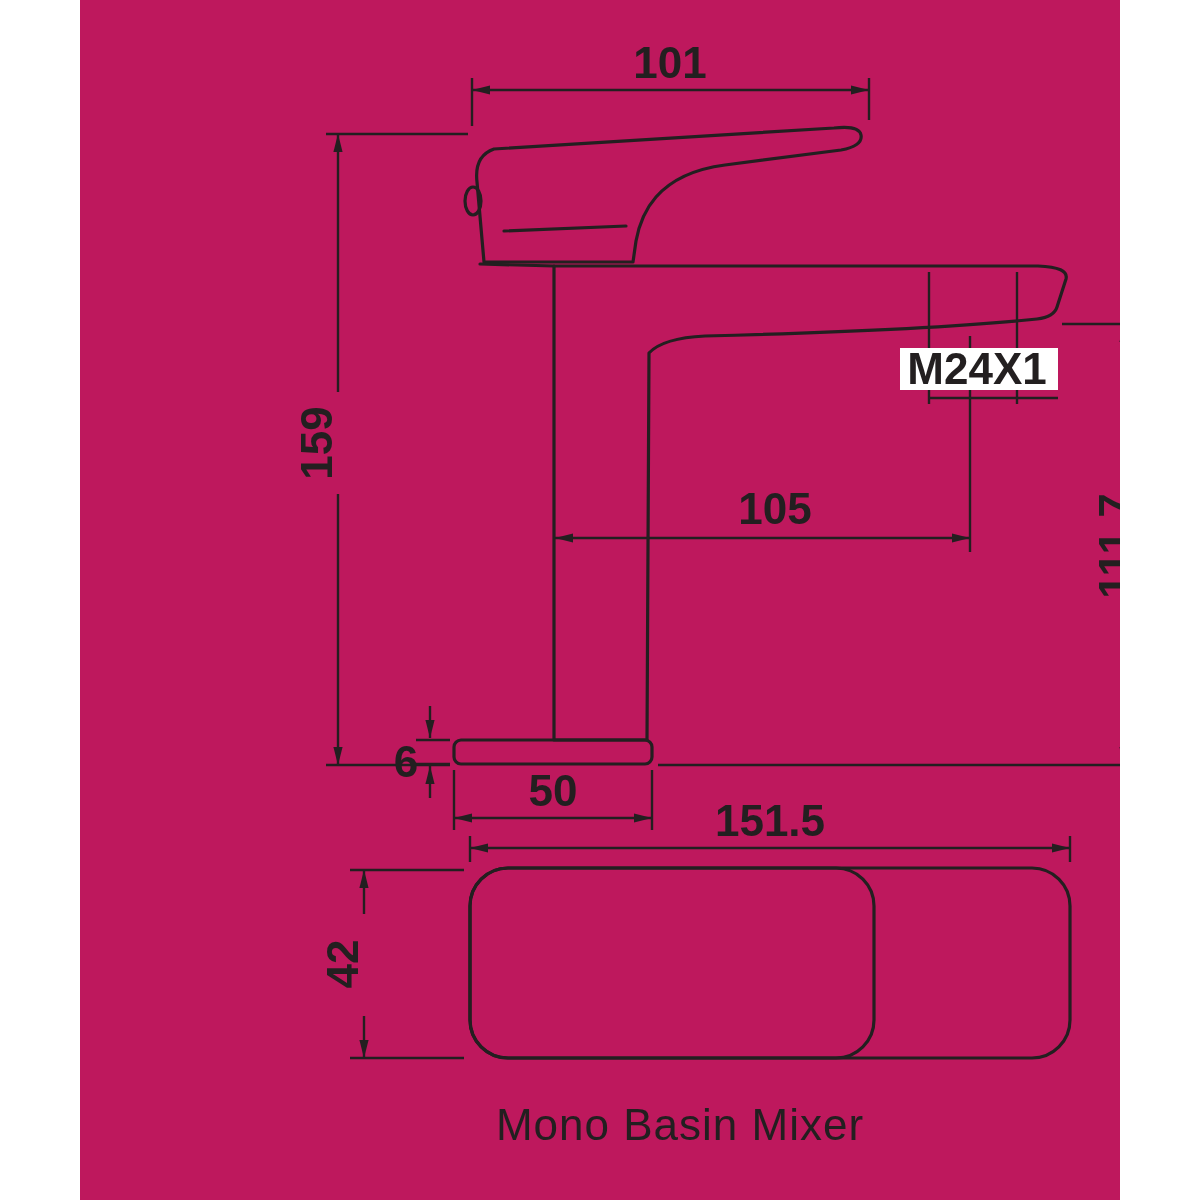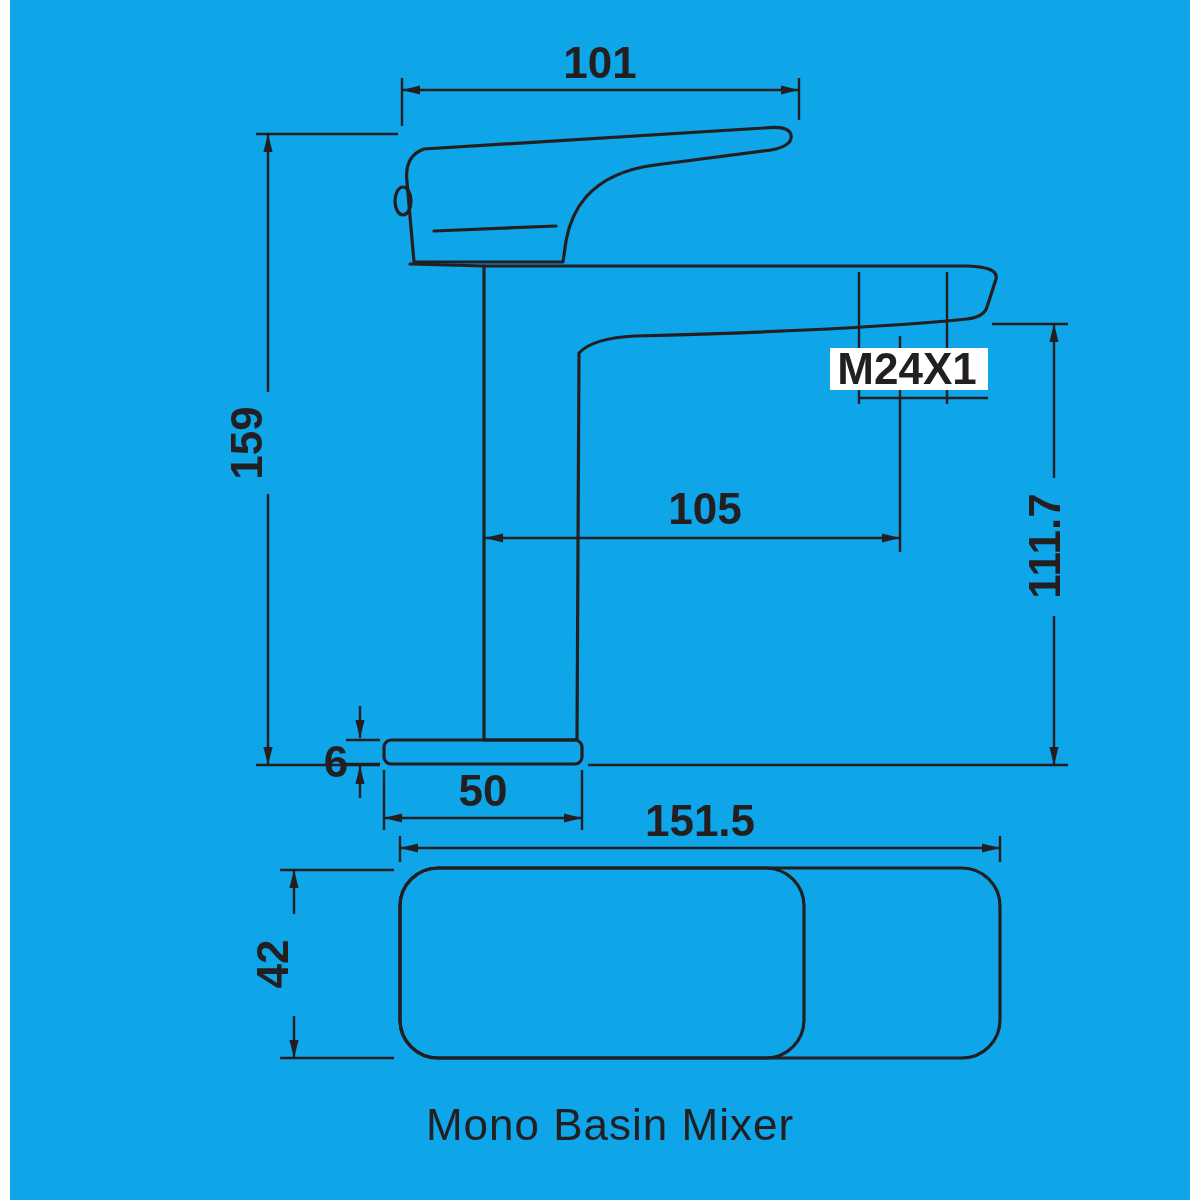--- a/index.html
+++ b/index.html
@@ -3,24 +3,24 @@
 <meta charset="utf-8">
 <style>
   html, body {
     margin: 0;
     padding: 0;
     background: #ffffff;
     font-family: "Liberation Sans", sans-serif;
   }
   .page {
     position: relative;
-    width: 1180px;
+    width: 1040px;
     height: 1200px;
     margin: 0 auto;
-    background: #0ea5e9;
+    background: #be185d;
     overflow: hidden;
   }
   svg { display: block; width: 1200px; height: 1200px; }
 
   .ol {            
     fill: none;
     stroke: #231f20;
     stroke-width: 3.2;
     stroke-linejoin: round;
     stroke-linecap: round;

